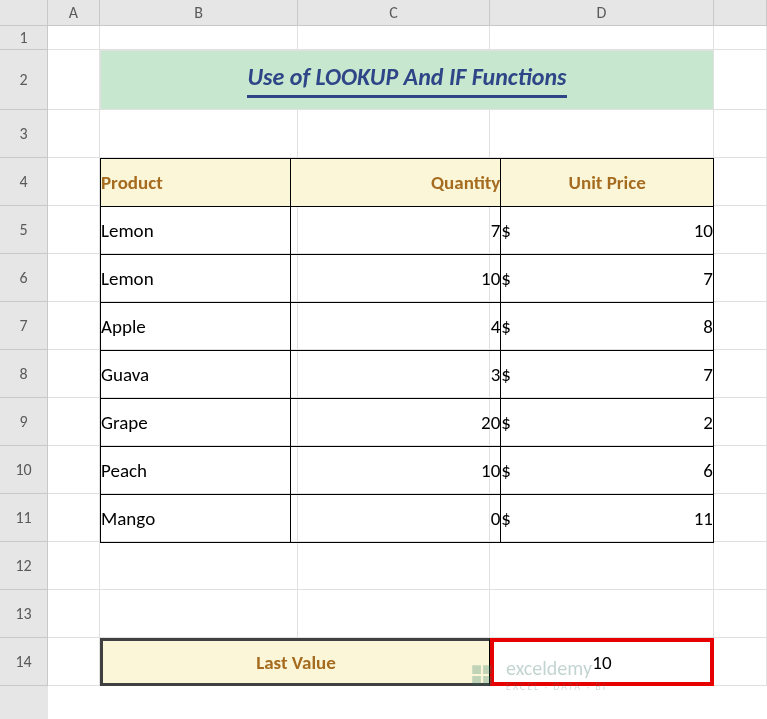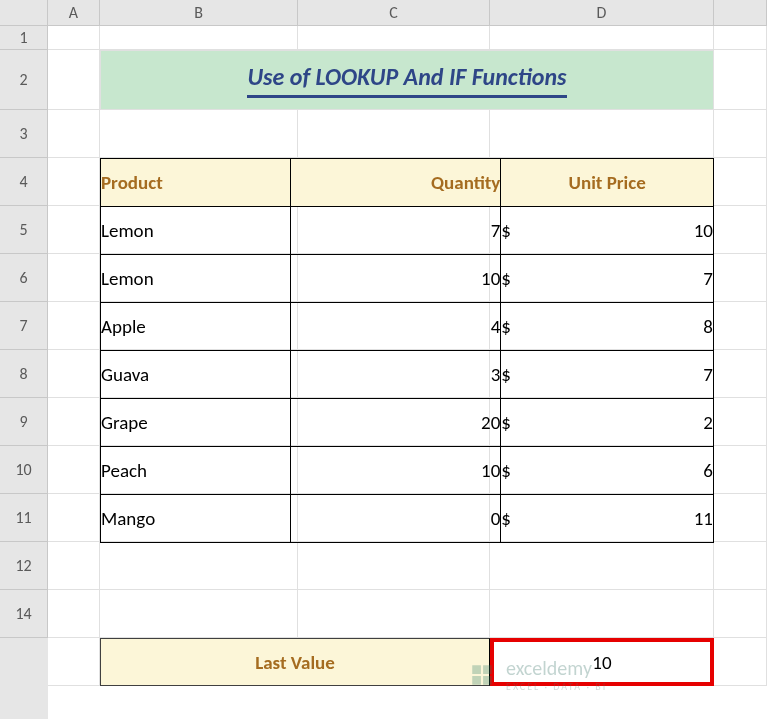--- a/index.html
+++ b/index.html
@@ -139,21 +139,21 @@
     left: 52px;
     top: 612px;
     width: 614px;
     height: 48px;
     display: flex;
   }
   .lastval-label {
     width: 390px;
     height: 48px;
     background: #fcf6d8;
-    border: 1px solid #404040;
+    border: 3px solid #404040;
     border-right: 1px solid #000;
     display: flex;
     align-items: center;
     justify-content: center;
     font-size: 19px;
     font-weight: bold;
     color: #a56c20;
   }
   .lastval-value {
     width: 224px;
@@ -203,20 +203,21 @@
     <div class="row-h">3</div>
     <div class="row-h">4</div>
     <div class="row-h">5</div>
     <div class="row-h">6</div>
     <div class="row-h">7</div>
     <div class="row-h">8</div>
     <div class="row-h">9</div>
     <div class="row-h">10</div>
     <div class="row-h">11</div>
     <div class="row-h">12</div>
+    <div class="row-h">13</div>
     <div class="row-h">14</div>
   </div>
 
   <div class="grid-right">
     <div class="col-headers">
       <div class="col-h cA">A</div>
       <div class="col-h cB">B</div>
       <div class="col-h cC">C</div>
       <div class="col-h cD">D</div>
       <div class="col-h cE"></div>

